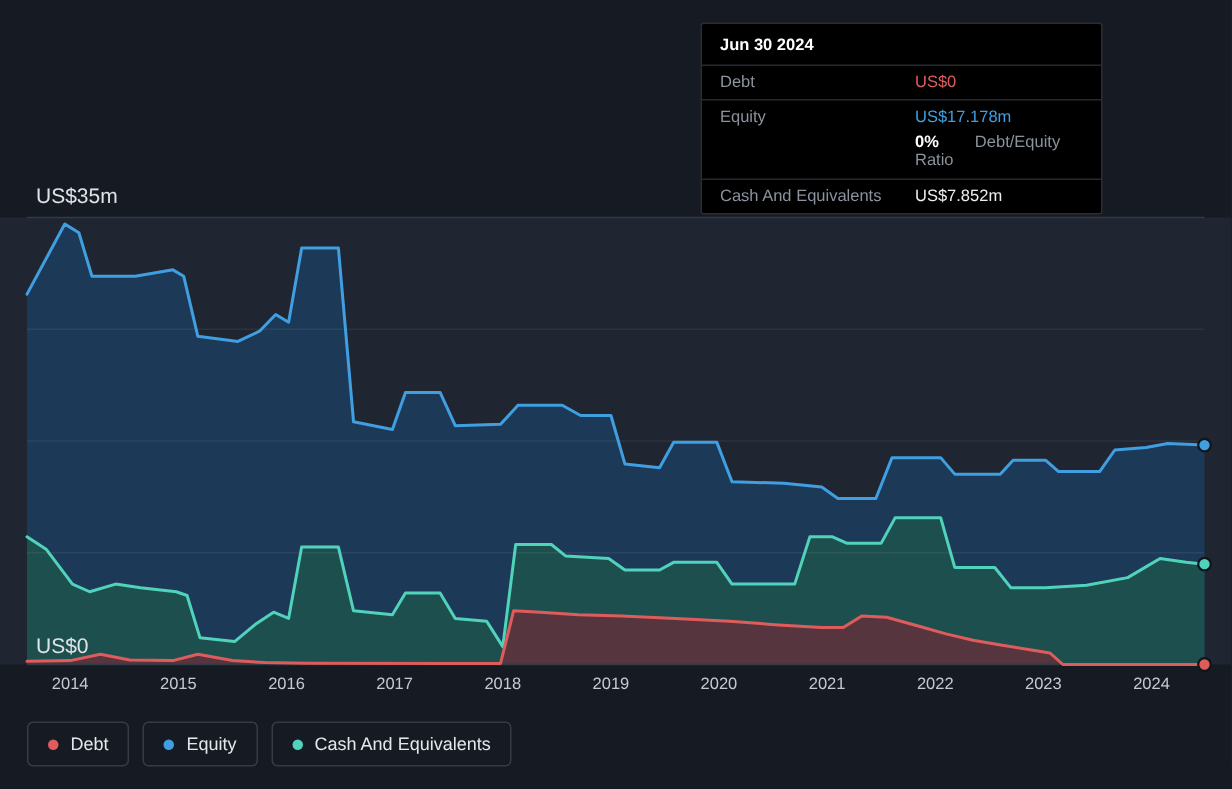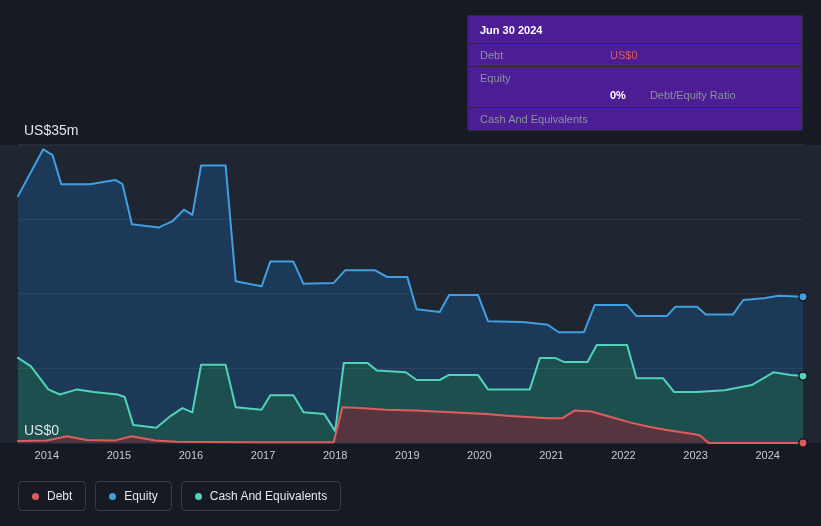--- a/index.html
+++ b/index.html
@@ -14,22 +14,22 @@
 
   .ylabel{
     position:absolute;left:24px;
     color:#dfe3e8;font-size:14px;line-height:12px;
   }
   .ylabel-top{top:124px;}
   .ylabel-bottom{top:424px;}
 
   
   .tooltip{
-    position:absolute;left:467px;top:15px;width:336px;
-    background:#4c1d95;border:1px solid #2a2d33;border-radius:2px;
+    position:absolute;left:467px;top:15px;width:268px;
+    background:#000000;border:1px solid #2a2d33;border-radius:2px;
     box-sizing:border-box;z-index:5;
     font-size:11px;color:#eceef0;
   }
   .tt-date{padding:8px 12px 7px 12px;font-weight:bold;color:#ffffff;}
   .tt-div{height:1px;background:#26292e;}
   .tt-row{display:grid;grid-template-columns:130px 1fr;padding:5px 12px;align-items:baseline;}
   .tt-label{color:#8b939e;}
   .tt-val-debt{color:var(--c-debt);}
   .tt-val-equity{color:var(--c-equity);}
   .tt-val-cash{color:#eceef0;}
@@ -90,30 +90,32 @@
   <div class="tooltip">
     <div class="tt-date">Jun 30 2024</div>
     <div class="tt-div"></div>
     <div class="tt-row">
       <span class="tt-label">Debt</span>
       <span class="tt-val-debt">US$0</span>
     </div>
     <div class="tt-div"></div>
     <div class="tt-row">
       <span class="tt-label">Equity</span>
+      <span class="tt-val-equity">US$17.178m</span>
     </div>
     <div class="tt-ratio">
       <span></span>
       <span class="tt-ratio-val">
         <b>0%</b><span>Debt/Equity Ratio</span>
       </span>
     </div>
     <div class="tt-div"></div>
     <div class="tt-row">
       <span class="tt-label">Cash And Equivalents</span>
+      <span class="tt-val-cash">US$7.852m</span>
     </div>
   </div>
 
   <div class="legend">
     <div class="legend-item">
       <span class="dot dot-debt"></span>
       <span>Debt</span>
     </div>
     <div class="legend-item">
       <span class="dot dot-equity"></span>

